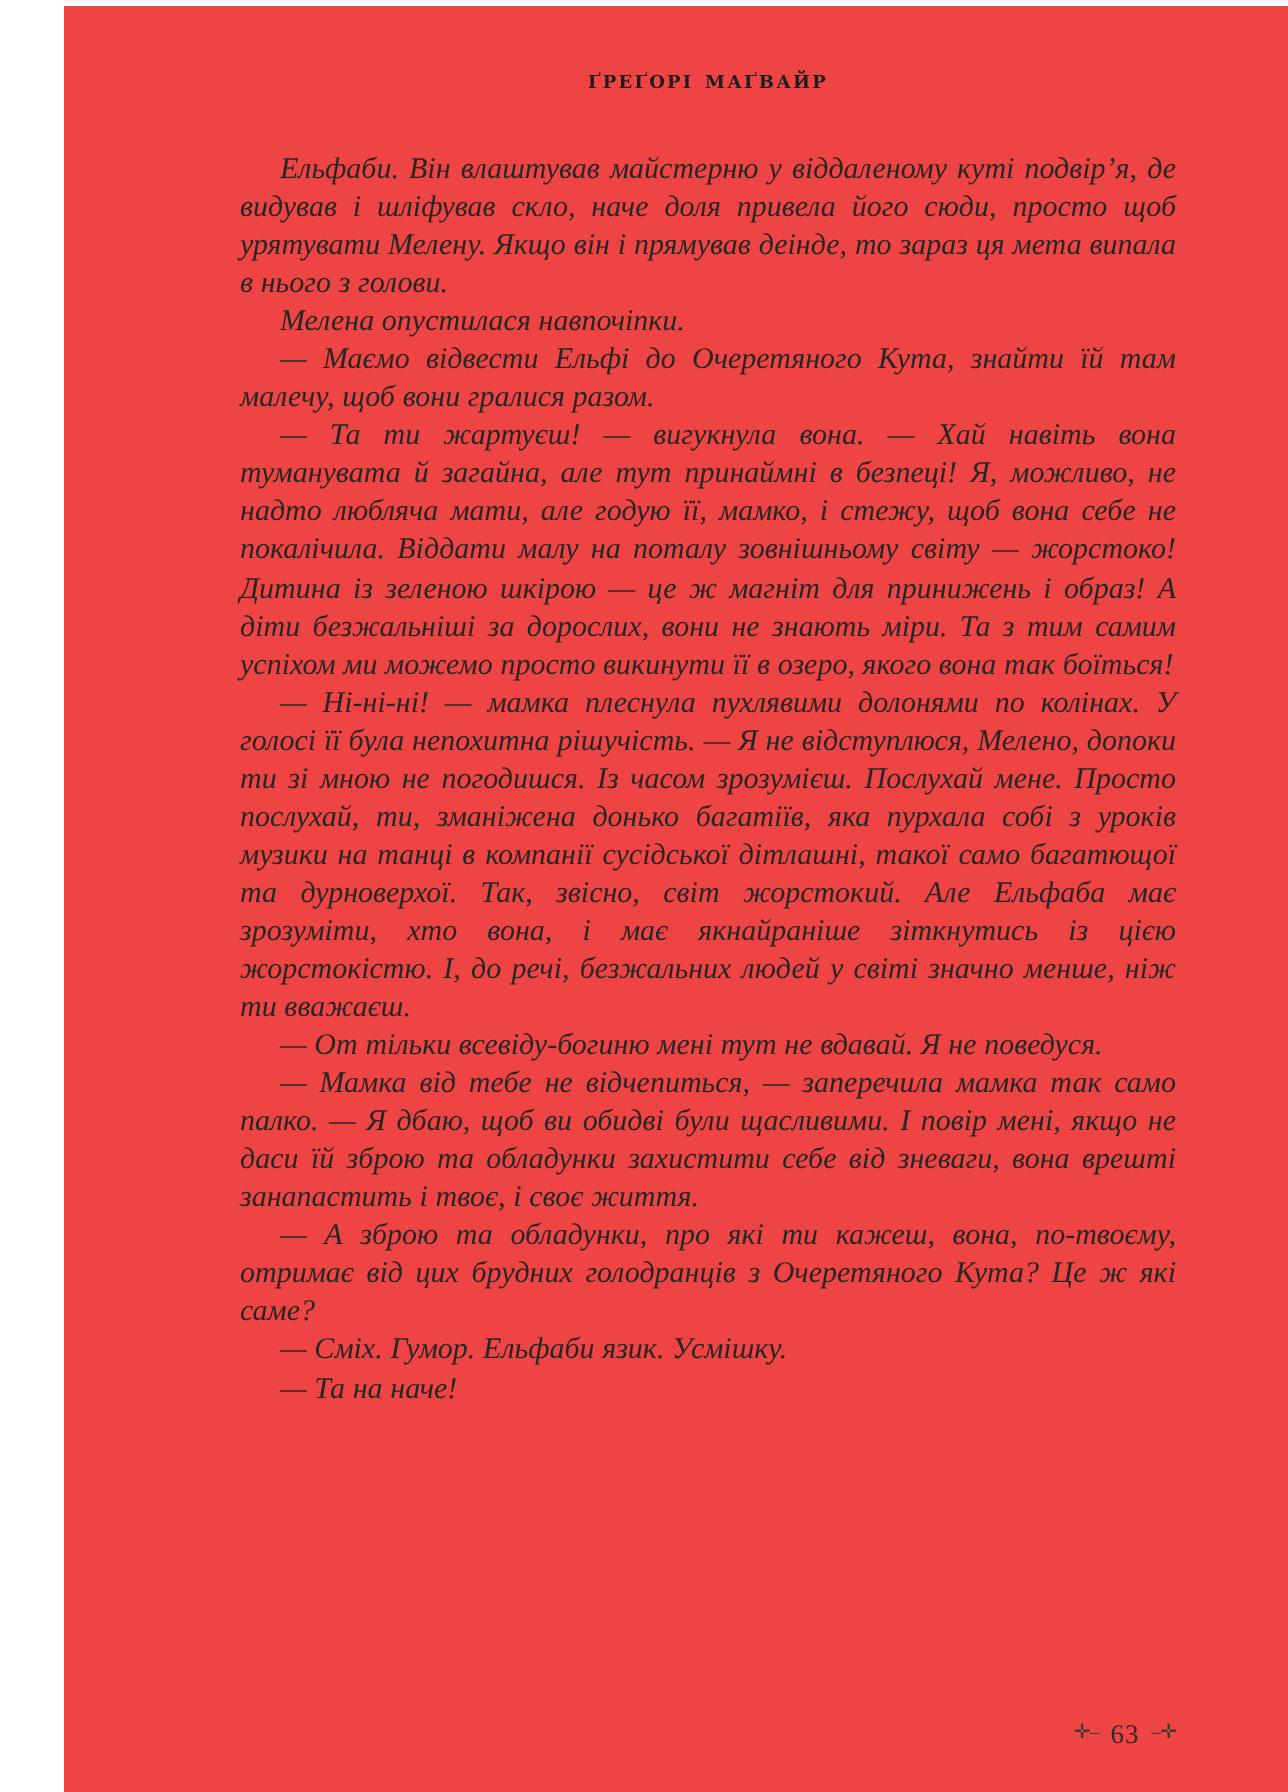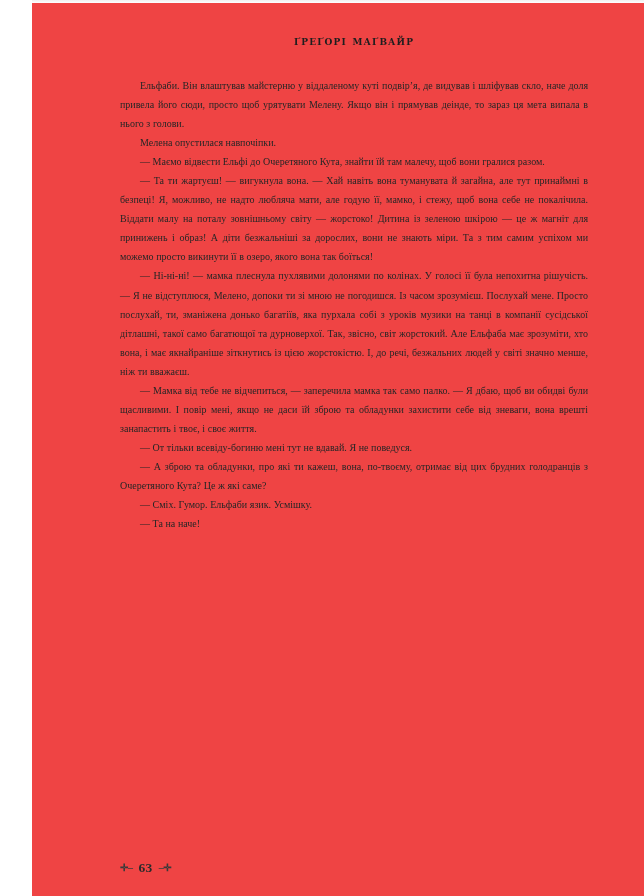--- a/index.html
+++ b/index.html
@@ -56,37 +56,37 @@
     position: absolute;
     top: 76px;
     left: 88px;
     width: 468px;
   }
 
   p.para {
     margin: 0;
     text-indent: 20px;
     text-align: justify;
-    font-size: 10px;
+    font-size: 15px;
     line-height: 19.05px;
     color: #262626;
     hyphens: manual;
     -webkit-hyphens: manual;
     word-spacing: 0.1px;
+    font-style: italic;
   }
 
   .footer {
     position: absolute;
     left: 88px;
     top: 858px;
     width: 468px;
-    text-align: left;
+    text-align: right;
     white-space: nowrap;
     color: #2b2b2b;
-    font-weight: bold;
   }
   .footer .page-num {
     font-size: 13.5px;
     font-family: "Liberation Serif", "DejaVu Serif", serif;
     letter-spacing: 0.4px;
     vertical-align: middle;
   }
   .footer .orn {
     display: inline-block;
     font-size: 10px;
@@ -106,22 +106,22 @@
   <div class="scan-edge"></div>
 
   <div class="running-head">Ґреґорі Маґвайр</div>
 
   <div class="text-block">
     <p class="para">Ельфаби. Він влаштував майстерню у віддаленому куті подвір’я, де видував і шліфував скло, наче доля привела його сюди, просто щоб урятувати Мелену. Якщо він і прямував деінде, то зараз ця мета випала в нього з голови.</p>
     <p class="para">Мелена опустилася навпочіпки.</p>
     <p class="para">— Маємо відвести Ельфі до Очеретяного Кута, знайти їй там малечу, щоб вони гралися разом.</p>
     <p class="para">— Та ти жартуєш! — вигукнула вона. — Хай навіть вона туманувата й загайна, але тут принаймні в безпеці! Я, можливо, не надто любляча мати, але годую її, мамко, і стежу, щоб вона себе не покалічила. Віддати малу на поталу зовнішньому світу — жорстоко! Дитина із зеленою шкірою — це ж магніт для принижень і образ! А діти безжальніші за дорослих, вони не знають міри. Та з тим самим успіхом ми можемо просто викинути її в озеро, якого вона так боїться!</p>
     <p class="para">— Ні-ні-ні! — мамка плеснула пухлявими долонями по колінах. У голосі її була непохитна рішучість. — Я не відступлюся, Мелено, допоки ти зі мною не погодишся. Із часом зрозумієш. Послухай мене. Просто послухай, ти, зманіжена донько багатіїв, яка пурхала собі з уроків музики на танці в компанії сусідської дітлашні, такої само багатющої та дурноверхої. Так, звісно, світ жорстокий. Але Ельфаба має зрозуміти, хто вона, і має якнайраніше зіткнутись із цією жорстокістю. І, до речі, безжальних людей у світі значно менше, ніж ти вважаєш.</p>
+    <p class="para">— От тільки всевіду-богиню мені тут не вдавай. Я не поведуся.</p>
     <p class="para">— Мамка від тебе не відчепиться, — заперечила мамка так само палко. — Я дбаю, щоб ви обидві були щасливими. І повір мені, якщо не даси їй зброю та обладунки захистити себе від зневаги, вона врешті занапастить і твоє, і своє життя.</p>
-    <p class="para">— От тільки всевіду-богиню мені тут не вдавай. Я не поведуся.</p>
     <p class="para">— А зброю та обладунки, про які ти кажеш, вона, по-твоєму, отримає від цих брудних голодранців з Очеретяного Кута? Це ж які саме?</p>
     <p class="para">— Сміх. Гумор. Ельфаби язик. Усмішку.</p>
     <p class="para">— Та на наче!</p>
   </div>
 
   <div class="footer">
     <span class="orn left">✛–</span><span class="page-num">63</span><span class="orn right">–✛</span>
   </div>
 
 </div>

